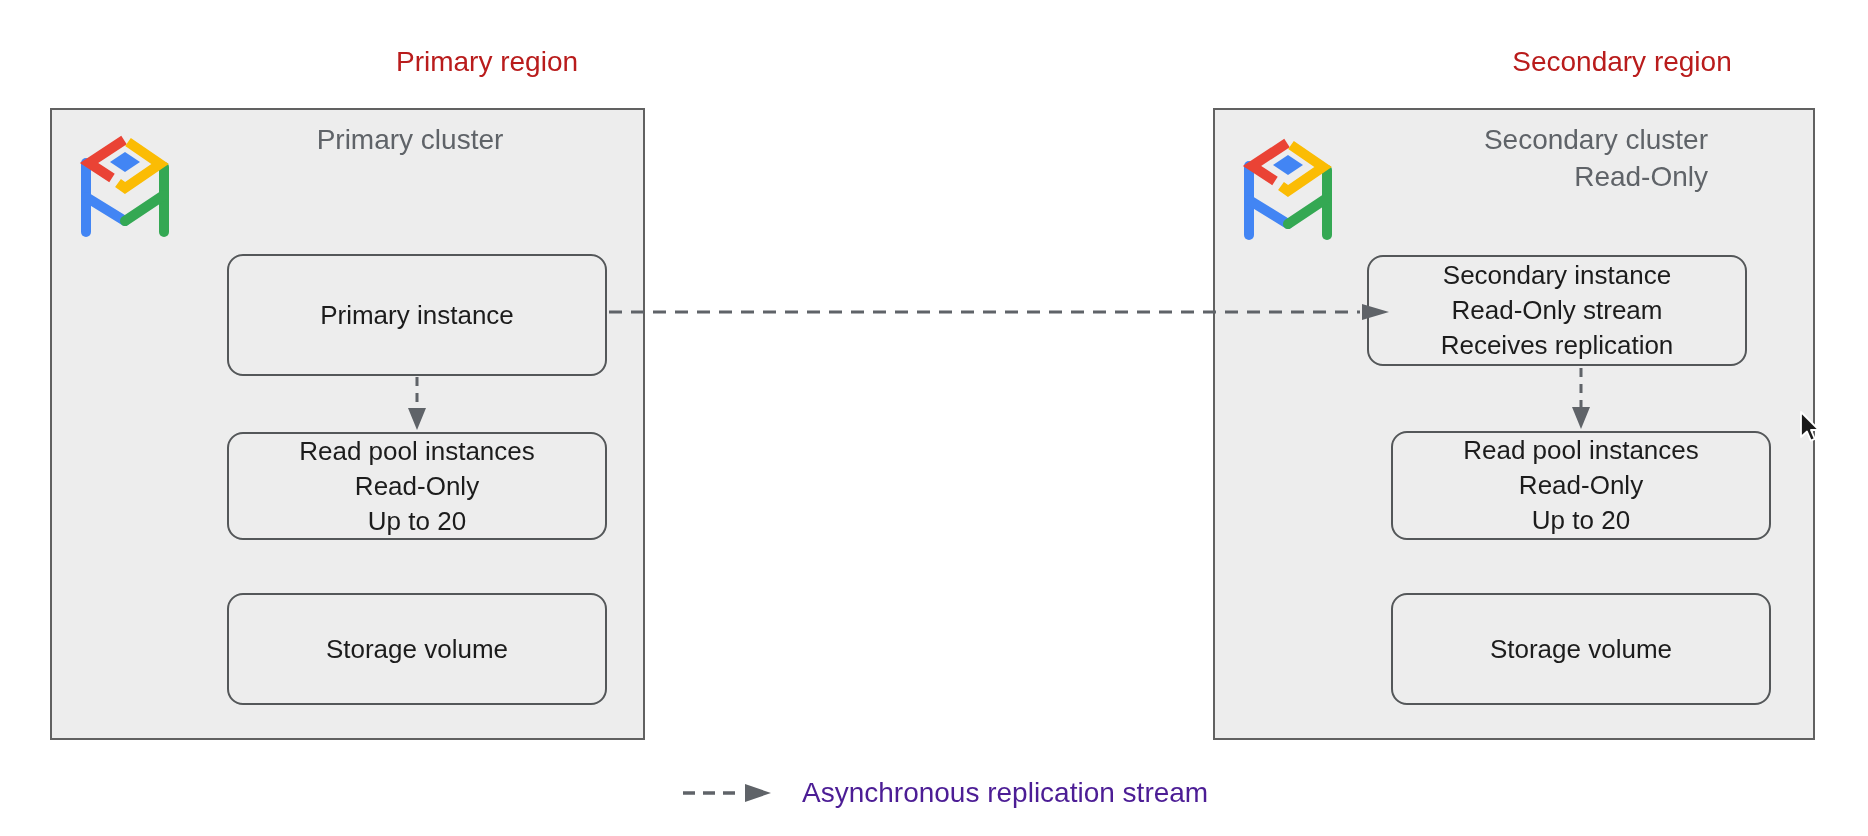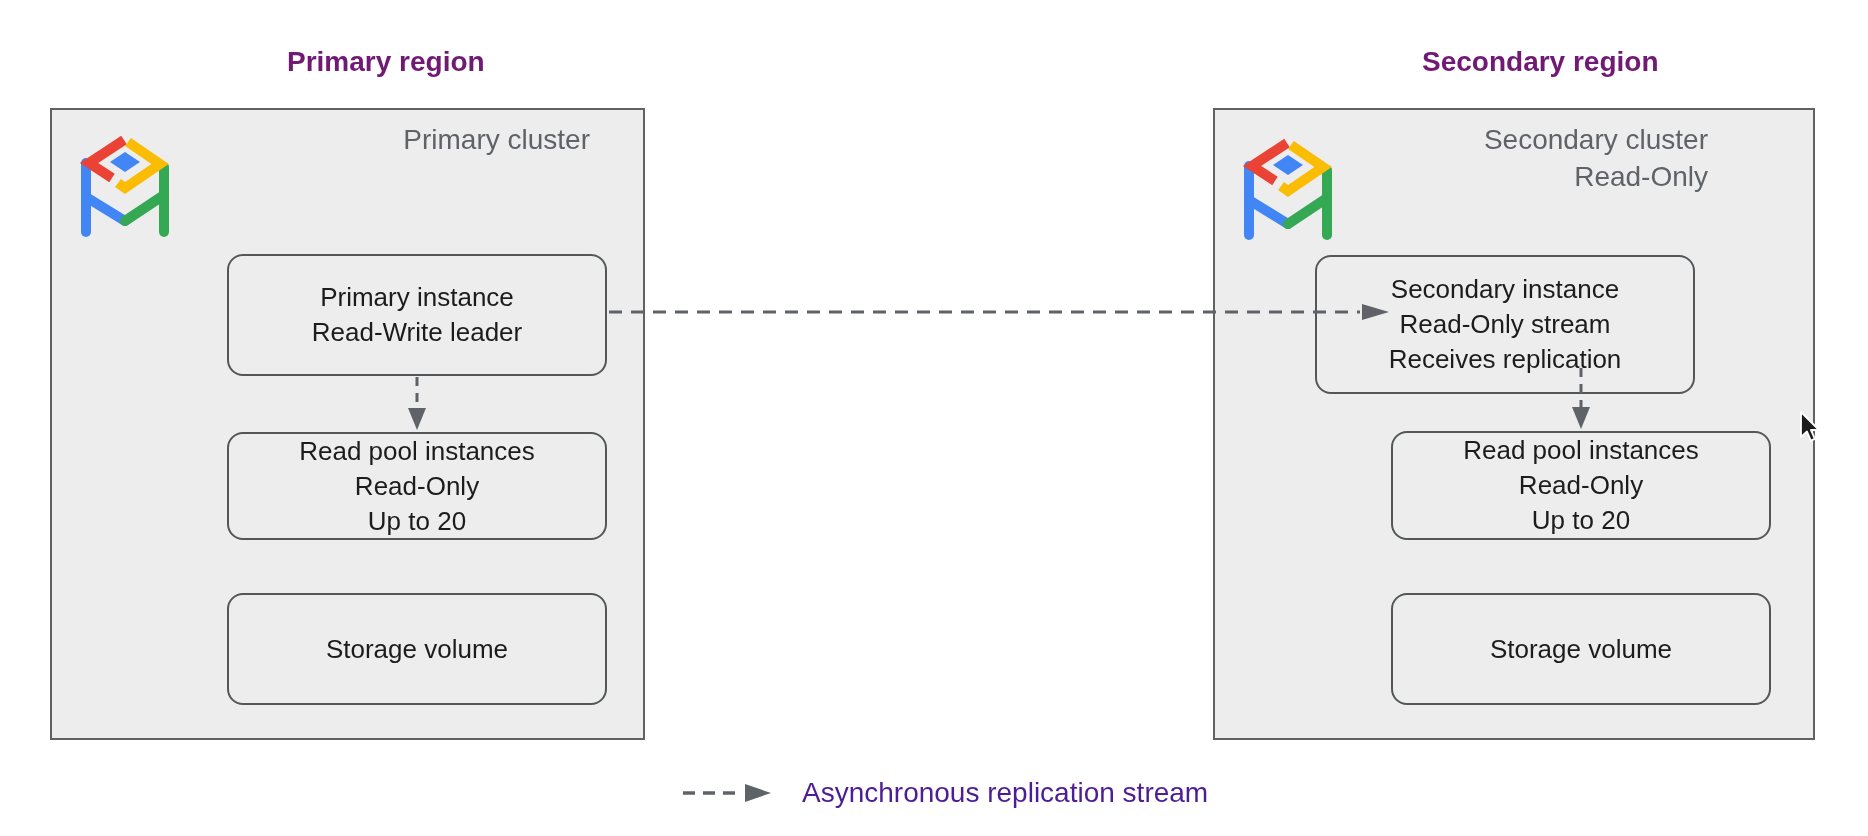--- a/index.html
+++ b/index.html
@@ -1,22 +1,22 @@
 <!DOCTYPE html>
 <html><head>
 <meta charset="utf-8">
 <style>
   html,body{margin:0;padding:0;background:#ffffff;}
   #canvas{
     position:relative;width:1868px;height:836px;background:#ffffff;overflow:hidden;
     font-family:"Liberation Sans","DejaVu Sans",sans-serif;
   }
   .region-title{
-    position:absolute;width:400px;text-align:left;
-    font-size:28px;line-height:32px;color:#701a75;white-space:nowrap;font-weight:bold;
+    position:absolute;width:400px;text-align:center;
+    font-size:28px;line-height:32px;color:#b91c1c;white-space:nowrap;
   }
   .cluster{
     position:absolute;background:#ededed;border:2px solid #616161;box-sizing:border-box;
   }
   .cluster-title{
     position:absolute;width:360px;text-align:right;
     font-size:28px;line-height:37px;color:#5f6368;
   }
   .node{
     position:absolute;border:2.5px solid #545759;border-radius:16px;box-sizing:border-box;
@@ -54,27 +54,26 @@
 
   <div class="region-title" style="left:287px;top:46px;">Primary region</div>
   <div class="region-title" style="left:1422px;top:46px;">Secondary region</div>
 
   <div class="cluster" style="left:50px;top:108px;width:595px;height:632px;"></div>
   <div class="icon-box" style="left:74px;top:132px;">
     <svg width="100" height="112" viewBox="0 0 100 112">
         <use href="#alloydb-glyph"></use>
       </svg>
   </div>
-  <div class="cluster-title" style="left:230px;top:121px;">
+  <div class="cluster-title" style="left:230px;top:121px;text-align:center;">
     <div>Primary cluster</div>
   </div>
 
   <div class="node" style="left:227px;top:254px;width:380px;height:122px;">
     <div class="node-line">Primary instance</div>
-    <div class="node-line">Read-Write leader</div>
   </div>
 
   <div class="node" style="left:227px;top:432px;width:380px;height:108px;">
     <div class="node-line">Read pool instances</div>
     <div class="node-line">Read-Only</div>
     <div class="node-line">Up to 20</div>
   </div>
 
   <div class="node" style="left:227px;top:593px;width:380px;height:112px;">
     <div class="node-line">Storage volume</div>
@@ -84,21 +83,21 @@
   <div class="icon-box" style="left:1237px;top:135px;">
     <svg width="100" height="112" viewBox="0 0 100 112">
         <use href="#alloydb-glyph"></use>
       </svg>
   </div>
   <div class="cluster-title" style="left:1348px;top:121px;">
     <div>Secondary cluster</div>
     <div>Read-Only</div>
   </div>
 
-  <div class="node" style="left:1315px;top:255px;width:380px;height:139px;justify-content:center;">
+  <div class="node" style="left:1367px;top:255px;width:380px;height:111px;justify-content:center;">
     <div class="node-line">Secondary instance</div>
     <div class="node-line">Read-Only stream</div>
     <div class="node-line">Receives replication</div>
   </div>
 
   <div class="node" style="left:1391px;top:431px;width:380px;height:109px;">
     <div class="node-line">Read pool instances</div>
     <div class="node-line">Read-Only</div>
     <div class="node-line">Up to 20</div>
   </div>

